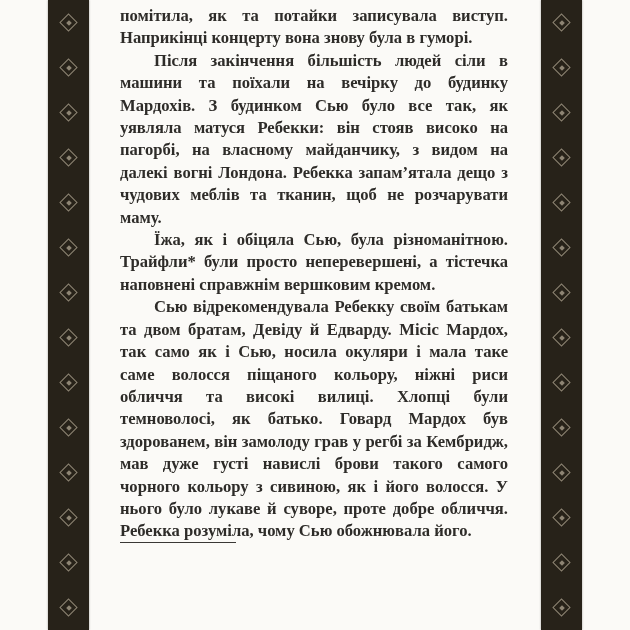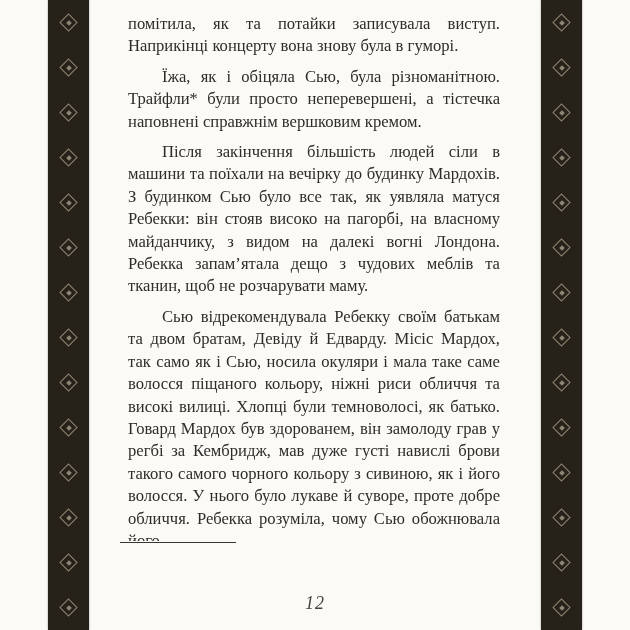--- a/index.html
+++ b/index.html
@@ -40,24 +40,24 @@
     content:"";position:absolute;left:5.5px;top:5.5px;width:4px;height:4px;
     background:var(--ornament);
     transform:rotate(45deg);
   }
   
   .text-col{
     position:absolute;left:120px;top:5px;width:388px;height:536px;
     overflow:hidden;color:var(--ink);
   }
   .text-col p{
-    margin:8px;
+    margin:0;
     font-size:16.6px;line-height:22.4px;
     text-align:justify;
-    hyphens:auto;-webkit-hyphens:auto;
+    hyphens:auto;font-weight:bold;-webkit-hyphens:auto;
   }
   .text-col p.indent{text-indent:34px;}
   
   .footnote-block{
     position:absolute;left:120px;top:542px;width:396px;color:var(--ink);
   }
   .footnote-rule{
     width:116px;height:0;border-top:1.6px solid #3a3835;margin:0 0 6px 0;
   }
   .footnote-text{
@@ -106,24 +106,23 @@
       <span class="orn"></span>
       <span class="orn"></span>
       <span class="orn"></span>
       <span class="orn"></span>
       <span class="orn"></span>
       <span class="orn"></span>
     </div>
 
   <main class="text-col" id="paragraphs">
       <p class="">помітила, як та потайки записувала виступ. Наприкінці концерту вона знову була в гуморі.</p>
+      <p class="indent">Після закінчення більшість людей сіли в машини та поїхали на вечірку до будинку Мардохів. З будинком Сью було все так, як уявляла матуся Ребекки: він стояв високо на пагорбі, на власному майданчику, з видом на далекі вогні Лондона. Ребекка запам’ятала дещо з чудових меблів та тканин, щоб не розчарувати маму.</p>
       <p class="indent">Їжа, як і обіцяла Сью, була різноманітною. Трайфли* були просто неперевершені, а тістечка наповнені справжнім вершковим кремом.</p>
-      <p class="indent">Після закінчення більшість людей сіли в машини та поїхали на вечірку до будинку Мардохів. З будинком Сью було все так, як уявляла матуся Ребекки: він стояв високо на пагорбі, на власному майданчику, з видом на далекі вогні Лондона. Ребекка запам’ятала дещо з чудових меблів та тканин, щоб не розчарувати маму.</p>
       <p class="indent">Сью відрекомендувала Ребекку своїм батькам та двом братам, Девіду й Едварду. Місіс Мардох, так само як і Сью, носила окуляри і мала таке саме волосся піщаного кольору, ніжні риси обличчя та високі вилиці. Хлопці були темноволосі, як батько. Говард Мардох був здорованем, він замолоду грав у регбі за Кембридж, мав дуже густі навислі брови такого самого чорного кольору з сивиною, як і його волосся. У нього було лукаве й суворе, проте добре обличчя. Ребекка розуміла, чому Сью обожнювала його.</p>
     </main>
 
   <div class="footnote-block">
     <div class="footnote-rule"></div>
   </div>
 
-  <div class="page-number">12</div>
 
 </div>
 
 </body></html>

